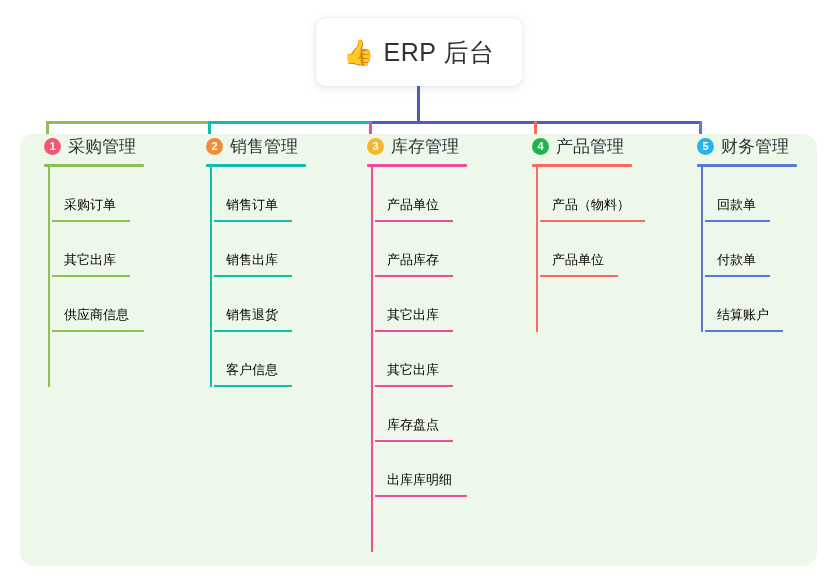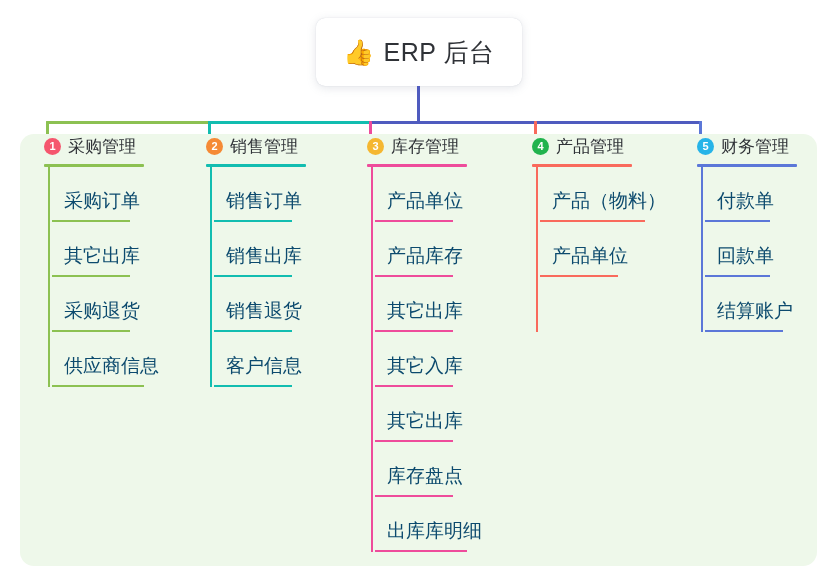--- a/index.html
+++ b/index.html
@@ -123,22 +123,22 @@
   }
   .item {
     position: relative;
     margin-left: 4px;
     height: 55px;
   }
   .item-label {
     position: absolute;
     left: 12px;
     bottom: 8px;
-    font-size: 19px;
-    color: #0c4a6e;
+    font-size: 13px;
+    color: #000000;
     white-space: nowrap;
   }
   .item-rule {
     position: absolute;
     left: 0;
     bottom: 0;
     height: 2px;
   }
 </style>
 </head>
@@ -175,24 +175,20 @@
             <div class="stem" style="height: 220px; background: rgb(140, 193, 82);"></div>
             <div class="item">
               <span class="item-label">采购订单</span>
               <div class="item-rule" style="width: 78px; background: rgb(140, 193, 82);"></div>
             </div>
             <div class="item">
               <span class="item-label">其它出库</span>
               <div class="item-rule" style="width: 78px; background: rgb(140, 193, 82);"></div>
             </div>
             <div class="item">
-              <span class="item-label">采购退货</span>
-              <div class="item-rule" style="width: 78px; background: rgb(140, 193, 82);"></div>
-            </div>
-            <div class="item">
               <span class="item-label">供应商信息</span>
               <div class="item-rule" style="width: 91.5px; background: rgb(140, 193, 82);"></div>
             </div>
           </div>
         </div>
         <div class="column" style="left: 186px;">
           <div class="col-head">
             <span class="badge" style="background: rgb(245, 138, 53);">2</span>
             <span class="col-title">销售管理</span>
           </div>
@@ -231,24 +227,20 @@
             </div>
             <div class="item">
               <span class="item-label">产品库存</span>
               <div class="item-rule" style="width: 78px; background: rgb(238, 76, 155);"></div>
             </div>
             <div class="item">
               <span class="item-label">其它出库</span>
               <div class="item-rule" style="width: 78px; background: rgb(238, 76, 155);"></div>
             </div>
             <div class="item">
-              <span class="item-label">其它入库</span>
-              <div class="item-rule" style="width: 78px; background: rgb(238, 76, 155);"></div>
-            </div>
-            <div class="item">
               <span class="item-label">其它出库</span>
               <div class="item-rule" style="width: 78px; background: rgb(238, 76, 155);"></div>
             </div>
             <div class="item">
               <span class="item-label">库存盘点</span>
               <div class="item-rule" style="width: 78px; background: rgb(238, 76, 155);"></div>
             </div>
             <div class="item">
               <span class="item-label">出库库明细</span>
               <div class="item-rule" style="width: 91.5px; background: rgb(238, 76, 155);"></div>
@@ -275,28 +267,28 @@
         </div>
         <div class="column" style="left: 677px;">
           <div class="col-head">
             <span class="badge" style="background: rgb(39, 180, 232);">5</span>
             <span class="col-title">财务管理</span>
           </div>
           <div class="col-rule" style="width: 100px; background: rgb(91, 119, 216);"></div>
           <div class="items">
             <div class="stem" style="height: 165px; background: rgb(91, 119, 216);"></div>
             <div class="item">
+              <span class="item-label">回款单</span>
+              <div class="item-rule" style="width: 64.5px; background: rgb(91, 119, 216);"></div>
+            </div>
+            <div class="item">
               <span class="item-label">付款单</span>
               <div class="item-rule" style="width: 64.5px; background: rgb(91, 119, 216);"></div>
             </div>
             <div class="item">
-              <span class="item-label">回款单</span>
-              <div class="item-rule" style="width: 64.5px; background: rgb(91, 119, 216);"></div>
-            </div>
-            <div class="item">
               <span class="item-label">结算账户</span>
               <div class="item-rule" style="width: 78px; background: rgb(91, 119, 216);"></div>
             </div>
           </div>
         </div>
       </div>
   </div>
 
 </div>
 

